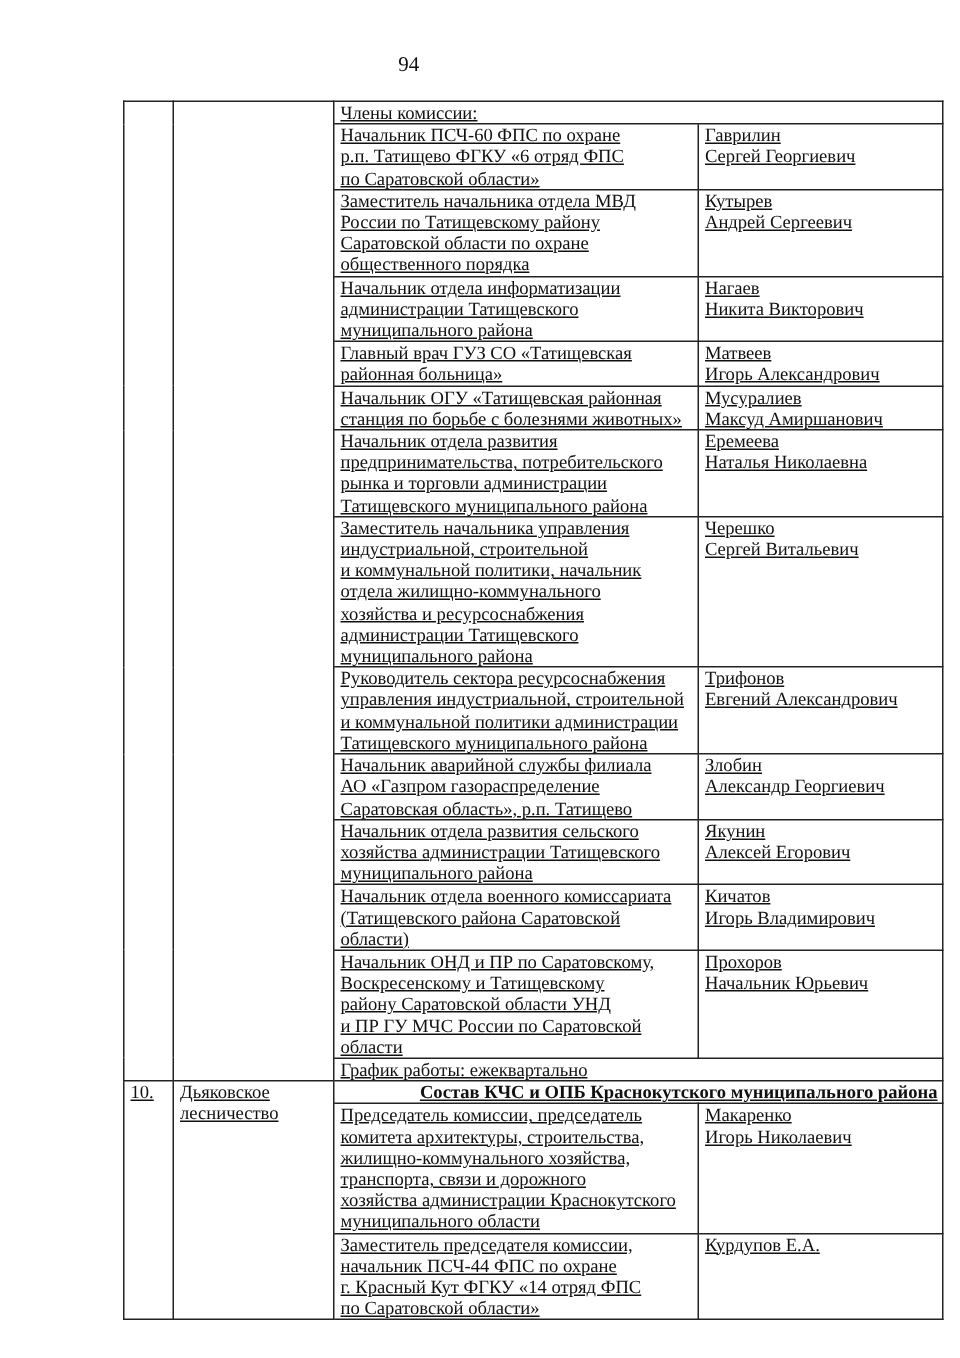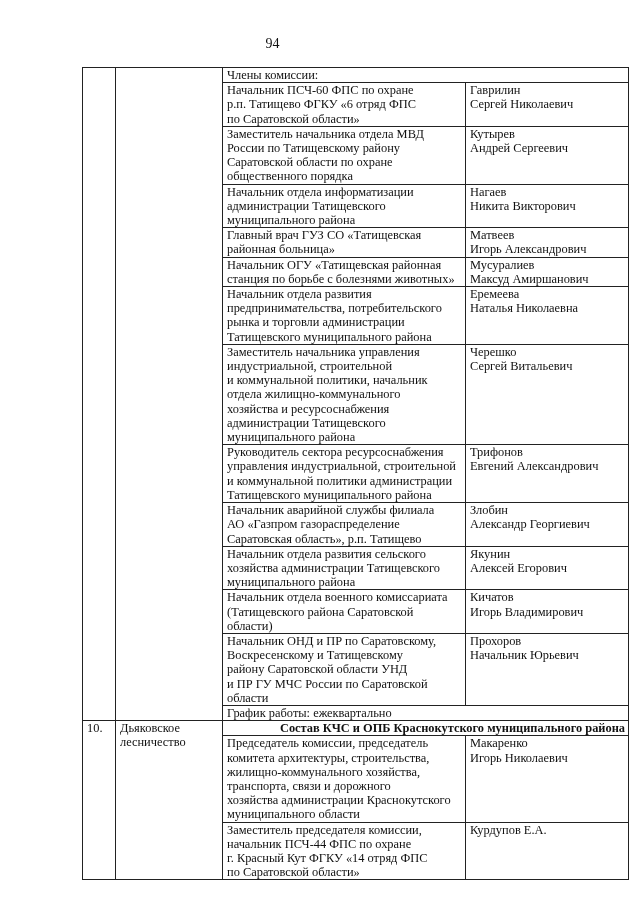--- a/index.html
+++ b/index.html
@@ -2,21 +2,21 @@
 <html><head>
 <meta charset="utf-8">
 <style>
   html, body { margin: 0; padding: 0; background: #ffffff; }
   body { width: 640px; height: 905px; position: relative; overflow: hidden;
          font-family: "Liberation Serif", "DejaVu Serif", serif; color: #111; }
   .page-number { position: absolute; top: 36px; left: 0; width: 545px; text-align: center;
                  font-size: 14px; }
   table.doc { position: absolute; top: 67px; left: 82px; border-collapse: collapse;
               table-layout: fixed; width: 546px; font-size: 12.4px; line-height: 14.2px; }
-  table.doc td { border: 1px solid #222; vertical-align: top; padding: 0 3px 0 4px; }
+  table.doc td { border: 1px solid #222; vertical-align: top; padding: 0 3px 0 4px; text-decoration: underline; }
   col.c1 { width: 33px; }
   col.c2 { width: 107px; }
   col.c3 { width: 243px; }
   col.c4 { width: 163px; }
   td.num { }
   td.bold-center { font-weight: bold; text-align: right; }
   .pre { white-space: pre-line; }
   td.name { padding-left: 7px; }
 </style>
 </head>
@@ -35,21 +35,21 @@
     <tr>
       <td rowspan="14"></td>
       <td rowspan="14"></td>
       <td colspan="2">Члены комиссии:</td>
     </tr>
     <tr>
       <td class="pre">Начальник ПСЧ-60 ФПС по охране
 р.п. Татищево ФГКУ «6 отряд ФПС
 по Саратовской области»</td>
       <td class="pre name">Гаврилин
-Сергей Николаевич</td>
+Сергей Георгиевич</td>
     </tr>
     <tr>
       <td class="pre">Заместитель начальника отдела МВД
 России по Татищевскому району
 Саратовской области по охране
 общественного порядка</td>
       <td class="pre name">Кутырев
 Андрей Сергеевич</td>
     </tr>
     <tr>

